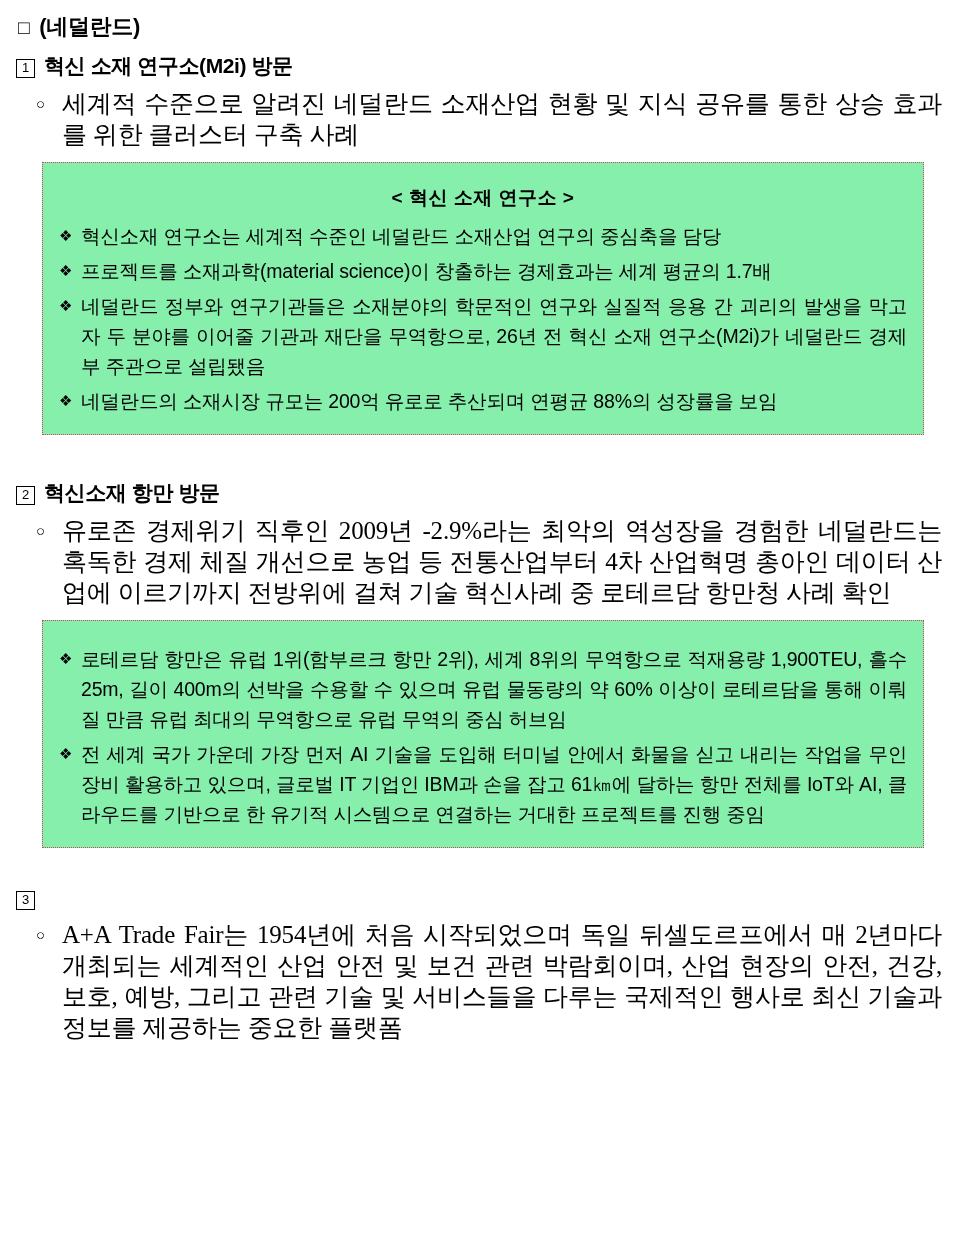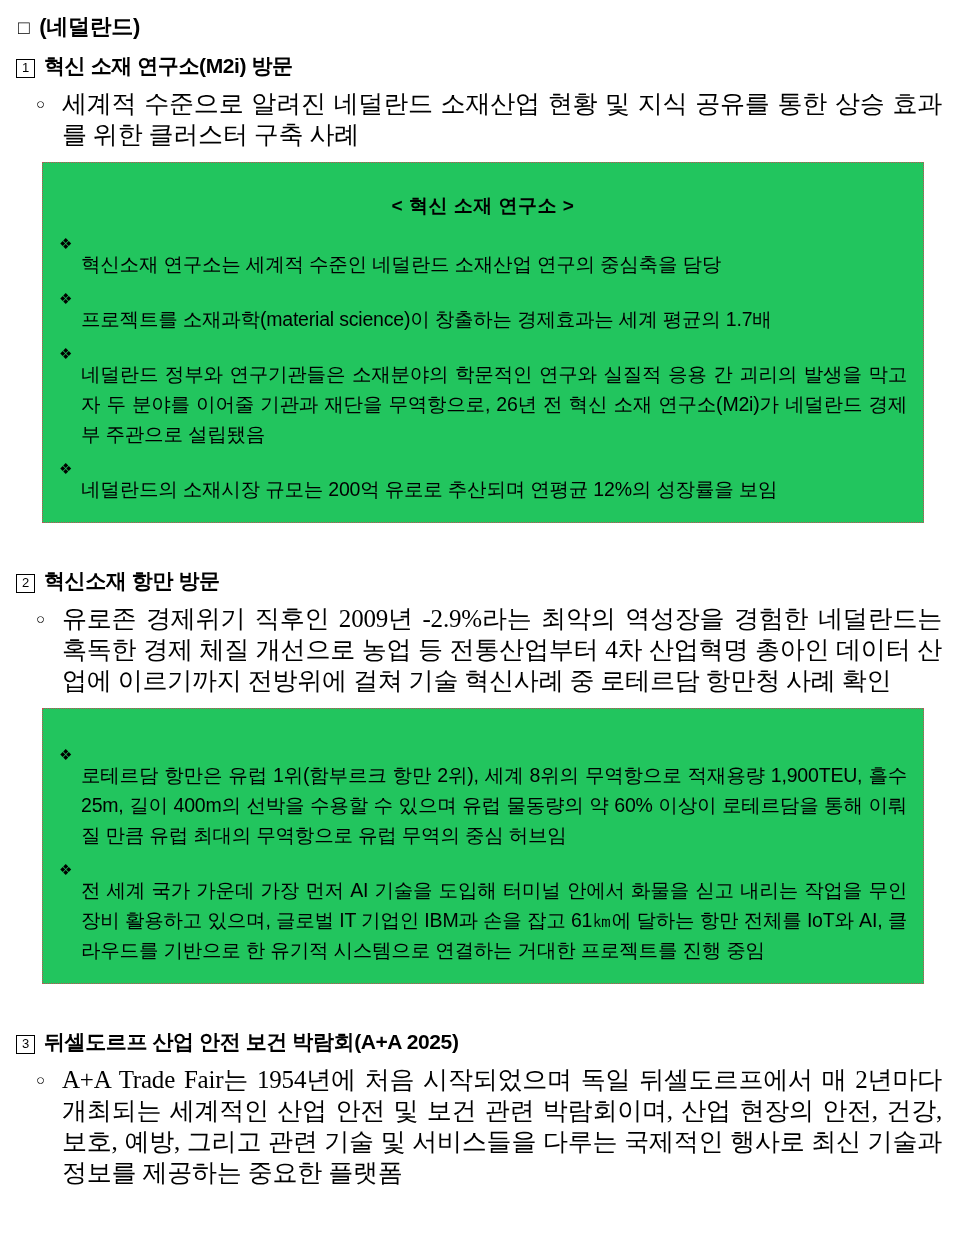--- a/index.html
+++ b/index.html
@@ -81,23 +81,23 @@
     font-size: 25px;
     line-height: 31px;
     text-align: justify;
     text-justify: inter-word;
     letter-spacing: -0.2px;
   }
 
   
   .infobox {
     border: 1.6px dotted #c94a5a;
-    background: #22c55e;
+    background: #86efac;
     margin: 12px 18px 10px 28px;
-    padding: 28px 16px 13px 16px;
+    padding: 20px 16px 13px 16px;
     box-sizing: border-box;
   }
   .infobox .box-title {
     text-align: center;
     font-size: 19px;
     font-weight: bold;
     font-family: "Liberation Sans", "DejaVu Sans", sans-serif;
     letter-spacing: 0.5px;
     margin: 2px 0 10px 0;
   }
@@ -115,21 +115,20 @@
     font-family: "DejaVu Sans", sans-serif;
   }
   .ib-row .txt {
     flex: 1 1 auto;
     font-size: 19.5px;
     line-height: 30px;
     text-align: justify;
     text-justify: inter-word;
     letter-spacing: -0.2px;
     font-family: "Liberation Sans", "DejaVu Sans", sans-serif;
-    margin-top: 20px;
   }
   .gap-lg { height: 26px; }
 </style>
 </head>
 <body>
 
 <div class="page">
 
   <div class="h-square">
     <span class="marker">□</span>
@@ -157,21 +156,21 @@
       <div class="ib-row">
         <span class="mk">❖</span>
         <span class="txt">프로젝트를 소재과학(material science)이 창출하는 경제효과는 세계 평균의 1.7배</span>
       </div>
       <div class="ib-row">
         <span class="mk">❖</span>
         <span class="txt">네덜란드 정부와 연구기관들은 소재분야의 학문적인 연구와 실질적 응용 간 괴리의 발생을 막고자 두 분야를 이어줄 기관과 재단을 무역항으로, 26년 전 혁신 소재 연구소(M2i)가 네덜란드 경제부 주관으로 설립됐음</span>
       </div>
       <div class="ib-row">
         <span class="mk">❖</span>
-        <span class="txt">네덜란드의 소재시장 규모는 200억 유로로 추산되며 연평균 12%의 성장률을 보임</span>
+        <span class="txt">네덜란드의 소재시장 규모는 200억 유로로 추산되며 연평균 88%의 성장률을 보임</span>
       </div>
     </div>
   </div>
 
   <div class="gap-lg"></div>
 
   <div>
     <div class="h-num">
       <span class="boxnum">2</span>
       <span>혁신소재 항만 방문</span>
@@ -193,21 +192,20 @@
         <span class="txt">전 세계 국가 가운데 가장 먼저 AI 기술을 도입해 터미널 안에서 화물을 싣고 내리는 작업을 무인장비 활용하고 있으며, 글로벌 IT 기업인 IBM과 손을 잡고 61㎞에 달하는 항만 전체를 IoT와 AI, 클라우드를 기반으로 한 유기적 시스템으로 연결하는 거대한 프로젝트를 진행 중임</span>
       </div>
     </div>
   </div>
 
   <div class="gap-lg"></div>
 
   <div>
     <div class="h-num">
       <span class="boxnum">3</span>
-      <span>뒤셀도르프 산업 안전 보건 박람회(A+A 2025)</span>
     </div>
 
     <div class="bullet-row">
       <span class="mk">○</span>
       <span class="txt">A+A Trade Fair는 1954년에 처음 시작되었으며 독일 뒤셀도르프에서 매 2년마다 개최되는 세계적인 산업 안전 및 보건 관련 박람회이며, 산업 현장의 안전, 건강, 보호, 예방, 그리고 관련 기술 및 서비스들을 다루는 국제적인 행사로 최신 기술과 정보를 제공하는 중요한 플랫폼</span>
     </div>
   </div>
 
 </div>
 

